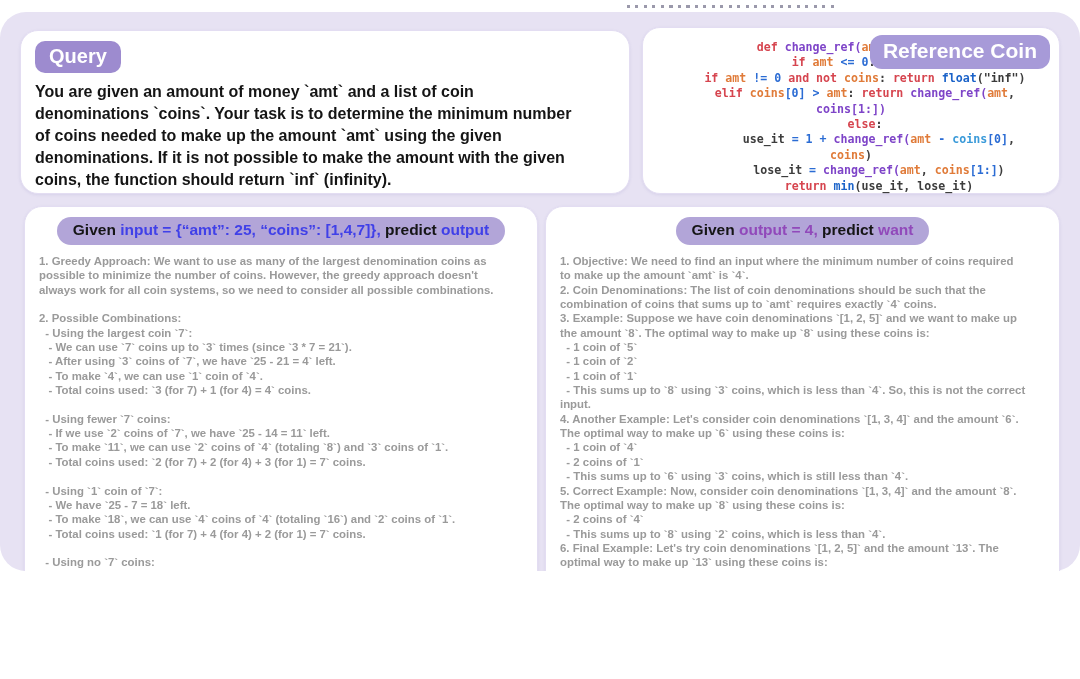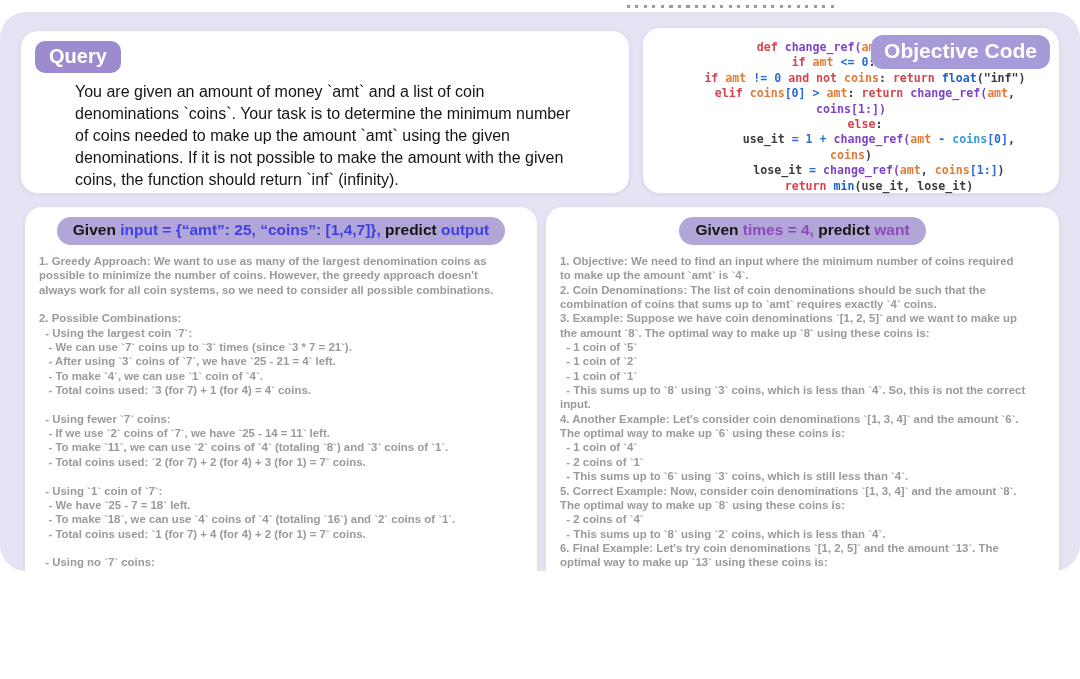--- a/index.html
+++ b/index.html
@@ -29,22 +29,22 @@
   .badge {
     display: inline-block; background: #9d8bcf; color: #ffffff;
     font-weight: bold; border-radius: 10px; padding: 3px 14px 5px 14px;
     font-size: 20px; line-height: 24px;
   }
   .code-badge {
     position: absolute; top: 7px; right: 9px;
     background: #a79ad8; border-radius: 12px; font-size: 21px; padding: 4px 13px 6px 13px;
   }
   .query-text {
-    margin-top: 8px; color: #151515; font-weight: normal;
-    font-size: 16px; line-height: 22px; white-space: pre-wrap; margin-left: 40px;
+    margin-top: 8px; color: #151515; font-weight: bold;
+    font-size: 16px; line-height: 22px; white-space: pre-wrap;
   }
 
   .code {
     font-family: "DejaVu Sans Mono", "Liberation Mono", monospace;
     font-size: 11.6px; line-height: 15.4px; font-weight: bold;
     white-space: pre; color: #3d3d3d; margin-top: 3px; text-align: center;
   }
   .tok-k  { color: #d6454f; }
   .tok-f  { color: #7e44c8; }
   .tok-pu { color: #7e44c8; }
@@ -88,21 +88,21 @@
   <div class="panel query-panel">
     <span class="badge">Query</span>
     <div class="query-text">You are given an amount of money `amt` and a list of coin
 denominations `coins`. Your task is to determine the minimum number
 of coins needed to make up the amount `amt` using the given
 denominations. If it is not possible to make the amount with the given
 coins, the function should return `inf` (infinity).</div>
   </div>
 
   <div class="panel code-panel">
-    <span class="badge code-badge">Objective Code</span>
+    <span class="badge code-badge">Reference Coin</span>
     <div class="code" id="code-block"><div><span class="tok-k">def </span><span class="tok-f">change_ref</span><span class="tok-pu">(</span><span class="tok-p">amt</span><span class="tok-t">, </span><span class="tok-p">coins</span><span class="tok-pu">)</span><span class="tok-t">:</span></div><div><span class="tok-t">    </span><span class="tok-k">if </span><span class="tok-p">amt </span><span class="tok-o">&lt;= </span><span class="tok-n">0</span><span class="tok-t">: </span><span class="tok-k">return </span><span class="tok-n">0</span></div><div><span class="tok-t">    </span><span class="tok-k">if </span><span class="tok-p">amt </span><span class="tok-o">!= </span><span class="tok-n">0 </span><span class="tok-k">and </span><span class="tok-k">not </span><span class="tok-p">coins</span><span class="tok-t">: </span><span class="tok-k">return </span><span class="tok-b">float</span><span class="tok-t">(</span><span class="tok-s">"inf"</span><span class="tok-t">)</span></div><div><span class="tok-t">    </span><span class="tok-k">elif </span><span class="tok-p">coins</span><span class="tok-n">[0]</span><span class="tok-o"> &gt; </span><span class="tok-p">amt</span><span class="tok-t">: </span><span class="tok-k">return </span><span class="tok-f">change_ref</span><span class="tok-pu">(</span><span class="tok-p">amt</span><span class="tok-t">,</span></div><div><span class="tok-pu">coins[1:])</span></div><div><span class="tok-t">    </span><span class="tok-k">else</span><span class="tok-t">:</span></div><div><span class="tok-t">        use_it </span><span class="tok-o">= </span><span class="tok-n">1 </span><span class="tok-o">+ </span><span class="tok-f">change_ref</span><span class="tok-pu">(</span><span class="tok-p">amt </span><span class="tok-o">- </span><span class="tok-c">coins</span><span class="tok-n">[0]</span><span class="tok-t">,</span></div><div><span class="tok-p">coins</span><span class="tok-t">)</span></div><div><span class="tok-t">        lose_it </span><span class="tok-o">= </span><span class="tok-f">change_ref</span><span class="tok-pu">(</span><span class="tok-p">amt</span><span class="tok-t">, </span><span class="tok-p">coins</span><span class="tok-n">[1:]</span><span class="tok-t">)</span></div><div><span class="tok-t">        </span><span class="tok-k">return </span><span class="tok-b">min</span><span class="tok-t">(use_it, lose_it)</span></div></div>
   </div>
 
   <div class="panel bottom-panel bp-left">
     <div class="pill"><span>Given </span><span class="hl-blue">input = {“amt”: 25, “coins”: [1,4,7]},</span><span> predict </span><span class="hl-blue">output</span></div>
     <div class="body-text">1. Greedy Approach: We want to use as many of the largest denomination coins as
 possible to minimize the number of coins. However, the greedy approach doesn't
 always work for all coin systems, so we need to consider all possible combinations.
 
 2. Possible Combinations:
@@ -125,21 +125,21 @@
   - Using no `7` coins:
    - We can use `6` coins of `4` (totaling `24`) and `1` coin of `1`.
    - Total coins used: `6 (for 4) + 1 (for 1) = 7` coins.
 
 3. Optimal Solution: The combination that uses the fewest coins is the one where we
 use `3` coins of `7` and `1` coin of `4`, totaling `4` coins.</div>
     <div class="answer answer-blue">{"output": 4}</div>
   </div>
 
   <div class="panel bottom-panel bp-right">
-    <div class="pill"><span>Given </span><span class="hl-purple">times = 4,</span><span> predict </span><span class="hl-purple">want</span></div>
+    <div class="pill"><span>Given </span><span class="hl-purple">output = 4,</span><span> predict </span><span class="hl-purple">want</span></div>
     <div class="body-text">1. Objective: We need to find an input where the minimum number of coins required
 to make up the amount `amt` is `4`.
 2. Coin Denominations: The list of coin denominations should be such that the
 combination of coins that sums up to `amt` requires exactly `4` coins.
 3. Example: Suppose we have coin denominations `[1, 2, 5]` and we want to make up
 the amount `8`. The optimal way to make up `8` using these coins is:
   - 1 coin of `5`
   - 1 coin of `2`
   - 1 coin of `1`
   - This sums up to `8` using `3` coins, which is less than `4`. So, this is not the correct

